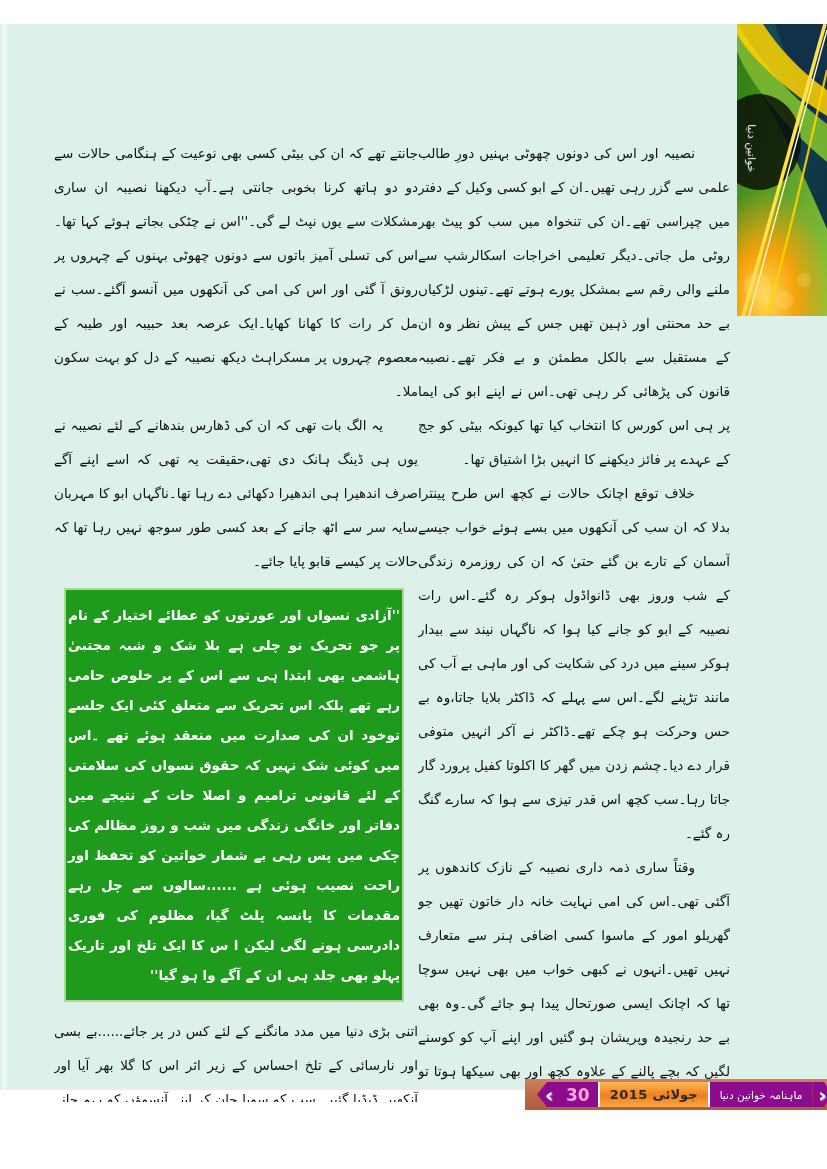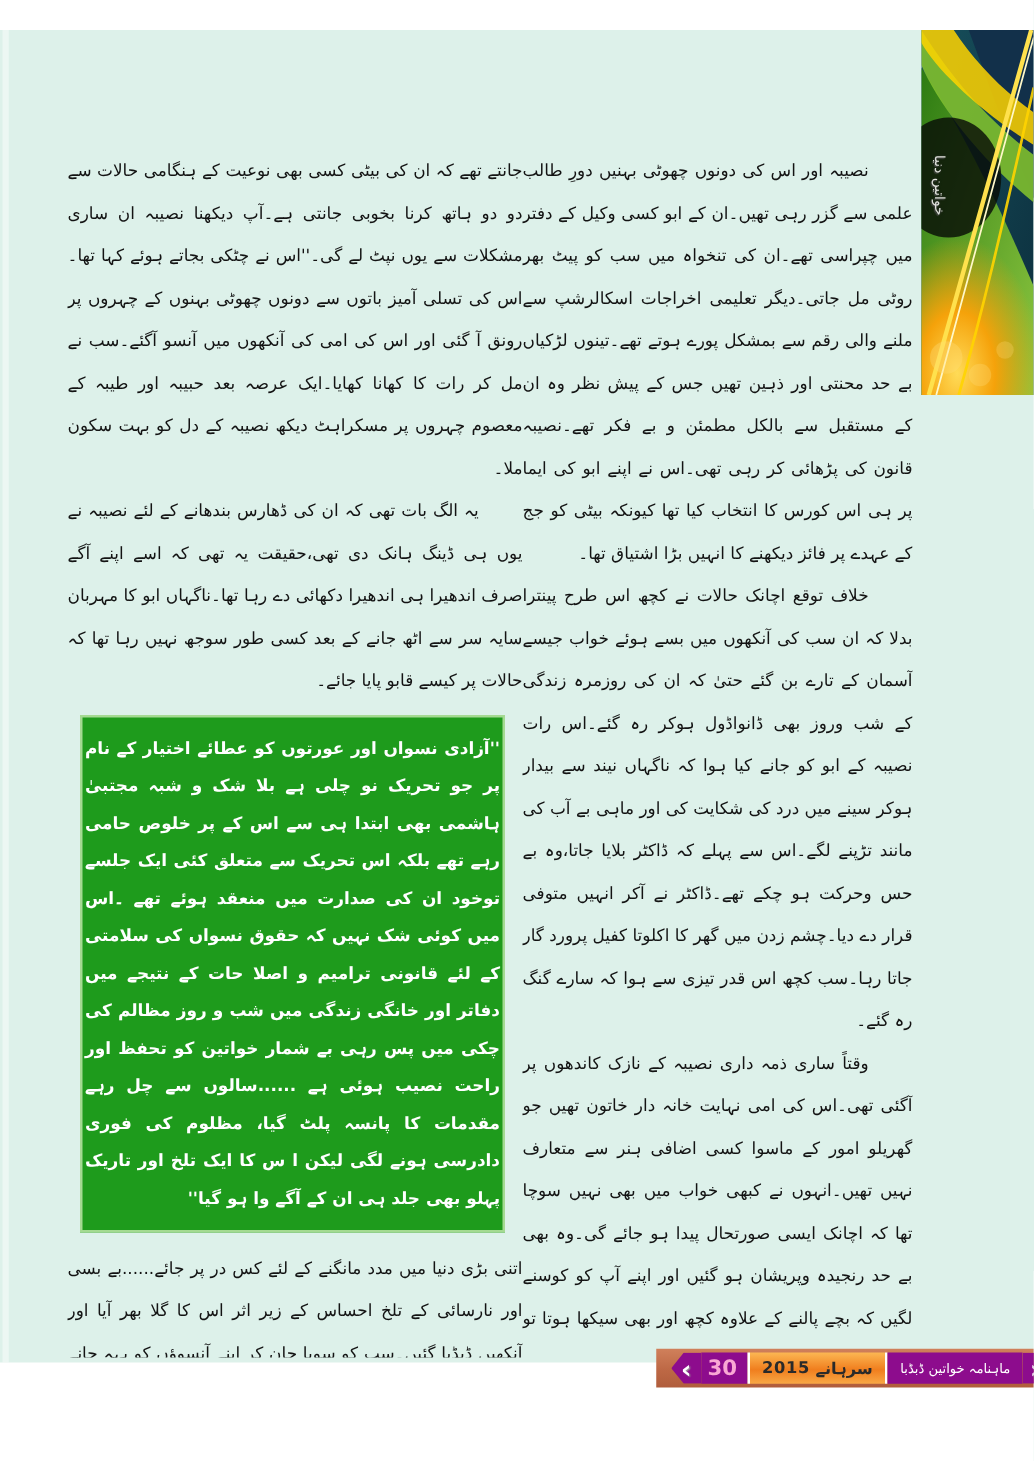--- a/index.html
+++ b/index.html
@@ -32,21 +32,21 @@
     position: absolute; left: 8px; top: 100px;
     writing-mode: vertical-rl;
     color: #f2f2ee;
     font-size: 11px;
     letter-spacing: 2px;
     text-shadow: 0 0 2px #333, 1px 1px 1px #555;
     opacity: .92;
   }
   
   .col {
-    position: absolute; top: 96px;
+    position: absolute; top: 112px;
     direction: rtl;
     text-align: justify;
     color: #131313;
     font-size: 13.5px;
     line-height: 34px;
     overflow: hidden;
   }
   .col-right { right: 97px; width: 312px; height: 966px; }
   .col-left  { left: 54px;  width: 364px; height: 966px; }
   .col p { margin: 0; }
@@ -155,19 +155,19 @@
     <div class="green-box">''آزادی نسواں اور عورتوں کو عطائے اختیار کے نام پر جو تحریک نو چلی ہے بلا شک و شبہ مجتبیٰ ہاشمی بھی ابتدا ہی سے اس کے پر خلوص حامی رہے تھے بلکہ اس تحریک سے متعلق کئی ایک جلسے توخود ان کی صدارت میں منعقد ہوئے تھے ۔اس میں کوئی شک نہیں کہ حقوق نسواں کی سلامتی کے لئے قانونی ترامیم و اصلا حات کے نتیجے میں دفاتر اور خانگی زندگی میں شب و روز مظالم کی چکی میں پس رہی بے شمار خواتین کو تحفظ اور راحت نصیب ہوئی ہے ......سالوں سے چل رہے مقدمات کا پانسہ پلٹ گیا، مظلوم کی فوری دادرسی ہونے لگی لیکن ا س کا ایک تلخ اور تاریک پہلو بھی جلد ہی ان کے آگے وا ہو گیا''</div>
     <p>اتنی بڑی دنیا میں مدد مانگنے کے لئے کس در پر جائے......بے بسی اور نارسائی کے تلخ احساس کے زیر اثر اس کا گلا بھر آیا اور آنکھیں ڈبڈبا گئیں۔سب کو سویا جان کر اپنے آنسوؤں کو بہہ جانے دیا لیکن حلق سے آزاد ہونے پر بضد سسکیوں کو بمشکل اندر ہی روک لیا۔اچانک اپنے سر پر کسی کے شفقت بھرے ہاتھ کا لمس محسوس کرکے پیچھے گھوم کر دیکھا تو اس کی امی سرہانے کھڑی ہوئی تھیں۔اس نے ماں کی گود میں اپنا منہ چھپالیا اور بولی۔</p>
 
   </div>
 
   <div class="footer-bar">
     <div class="badge">
       <div class="seg chev chev-left">‹</div>
       <div class="seg page-num">30</div>
       <div class="seg month-panel">
-        <span>سرہانے</span>&nbsp;<span class="yr">2015</span>
+        <span>جولائی</span>&nbsp;<span class="yr">2015</span>
       </div>
-      <div class="seg mag-panel">ماہنامہ خواتین ڈبڈبا</div>
+      <div class="seg mag-panel">ماہنامہ خواتین دنیا</div>
       <div class="seg chev chev-right">›</div>
     </div>
   </div>
 </div>
 
 </body></html>

